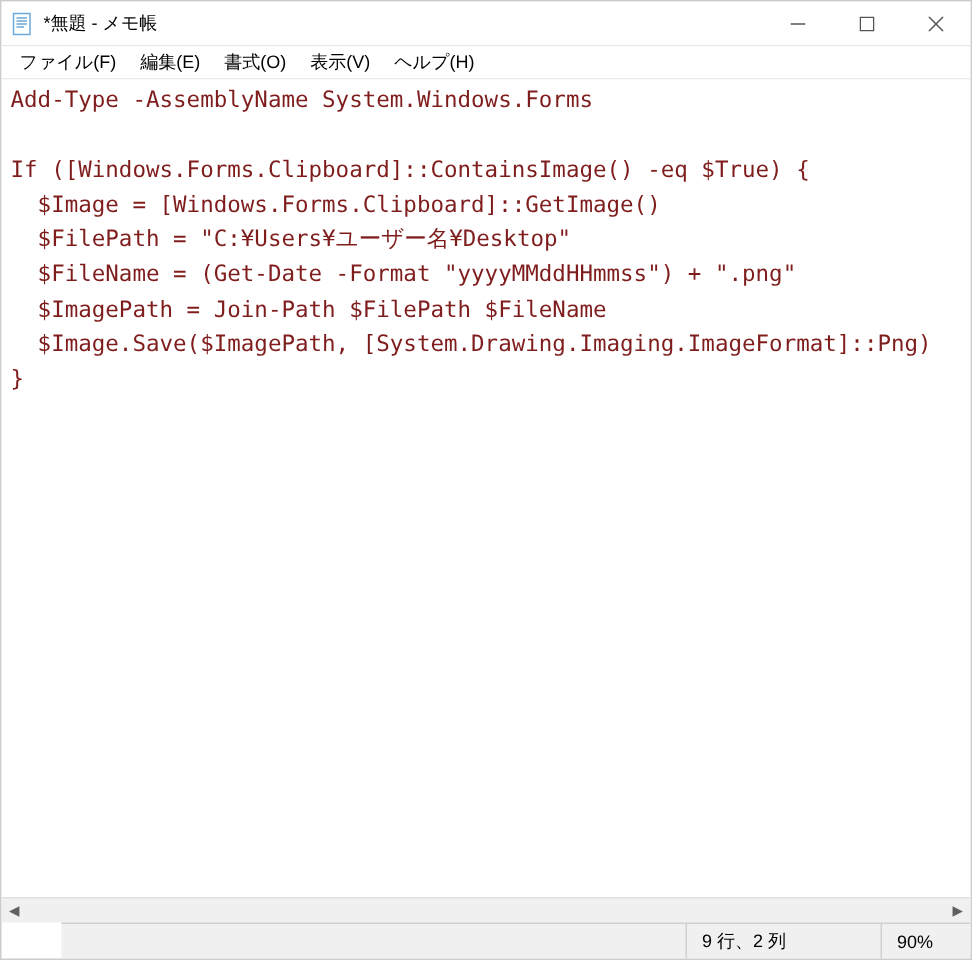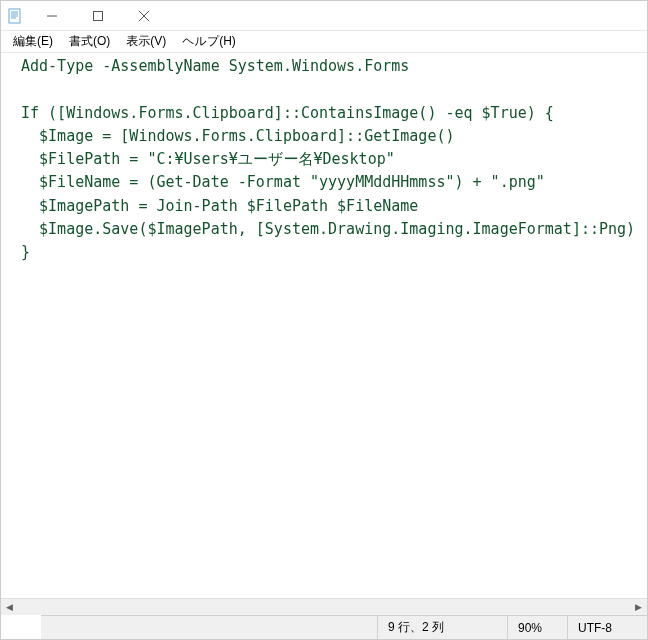--- a/index.html
+++ b/index.html
@@ -57,26 +57,26 @@
     }
     .menubar .menu-item {
       padding: 2px 8px;
       font-size: 12px;
       color: #000000;
       cursor: default;
     }
     .text-area {
       flex: 1;
       overflow: auto;
-      padding: 2px 20px;
+      padding: 2px 6px;
       font-family: "Consolas", "Meiryo", monospace, sans-serif;
       font-size: 15px;
       line-height: 1.55;
       white-space: pre;
-      color: #14532d;
+      color: #7f1d1d;
       background: #ffffff;
     }
     .h-scrollbar {
       height: 17px;
       background: #f0f0f0;
       display: flex;
       align-items: center;
       border-top: 1px solid #e0e0e0;
     }
     .h-scrollbar .sb-arrow {
@@ -120,20 +120,21 @@
 <div class="titlebar">
   <span class="app-icon">
     <svg width="16" height="16" viewBox="0 0 16 16">
       <rect x="2" y="1" width="11" height="14" fill="#ffffff" stroke="#6aa8d8" stroke-width="1"></rect>
       <line x1="4" y1="4" x2="11" y2="4" stroke="#6aa8d8" stroke-width="1"></line>
       <line x1="4" y1="6" x2="11" y2="6" stroke="#6aa8d8" stroke-width="1"></line>
       <line x1="4" y1="8" x2="11" y2="8" stroke="#6aa8d8" stroke-width="1"></line>
       <line x1="4" y1="10" x2="9" y2="10" stroke="#6aa8d8" stroke-width="1"></line>
     </svg>
   </span>
+  <span class="title-text">*無題 - メモ帳</span>
   <div class="window-controls">
     <div class="wc-btn">
       <svg width="10" height="10" viewBox="0 0 10 10">
           <line x1="0" y1="5" x2="10" y2="5" stroke="currentColor" stroke-width="1"></line>
         </svg>
     </div>
     <div class="wc-btn">
       <svg width="10" height="10" viewBox="0 0 10 10">
           <rect x="0.5" y="0.5" width="9" height="9" fill="none" stroke="currentColor" stroke-width="1"></rect>
         </svg>
@@ -141,20 +142,21 @@
     <div class="wc-btn close">
       <svg width="10" height="10" viewBox="0 0 10 10">
           <line x1="0" y1="0" x2="10" y2="10" stroke="currentColor" stroke-width="1"></line>
           <line x1="10" y1="0" x2="0" y2="10" stroke="currentColor" stroke-width="1"></line>
         </svg>
     </div>
   </div>
 </div>
 
 <div class="menubar">
+  <span class="menu-item">ファイル(F)</span>
   <span class="menu-item">編集(E)</span>
   <span class="menu-item">書式(O)</span>
   <span class="menu-item">表示(V)</span>
   <span class="menu-item">ヘルプ(H)</span>
 </div>
 
 <div class="text-area">Add-Type -AssemblyName System.Windows.Forms
 
 If ([Windows.Forms.Clipboard]::ContainsImage() -eq $True) {
   $Image = [Windows.Forms.Clipboard]::GetImage()
@@ -167,14 +169,13 @@
 <div class="h-scrollbar">
   <div class="sb-arrow">◀</div>
   <div class="sb-track"></div>
   <div class="sb-arrow">▶</div>
 </div>
 
 <div class="statusbar">
   <div class="sb-spacer"></div>
   <div class="sb-cell" style="min-width:130px">9 行、2 列</div>
   <div class="sb-cell" style="min-width:60px">90%</div>
-  <div class="sb-cell" style="min-width:80px">UTF-8</div>
 </div>
 
 </body></html>

